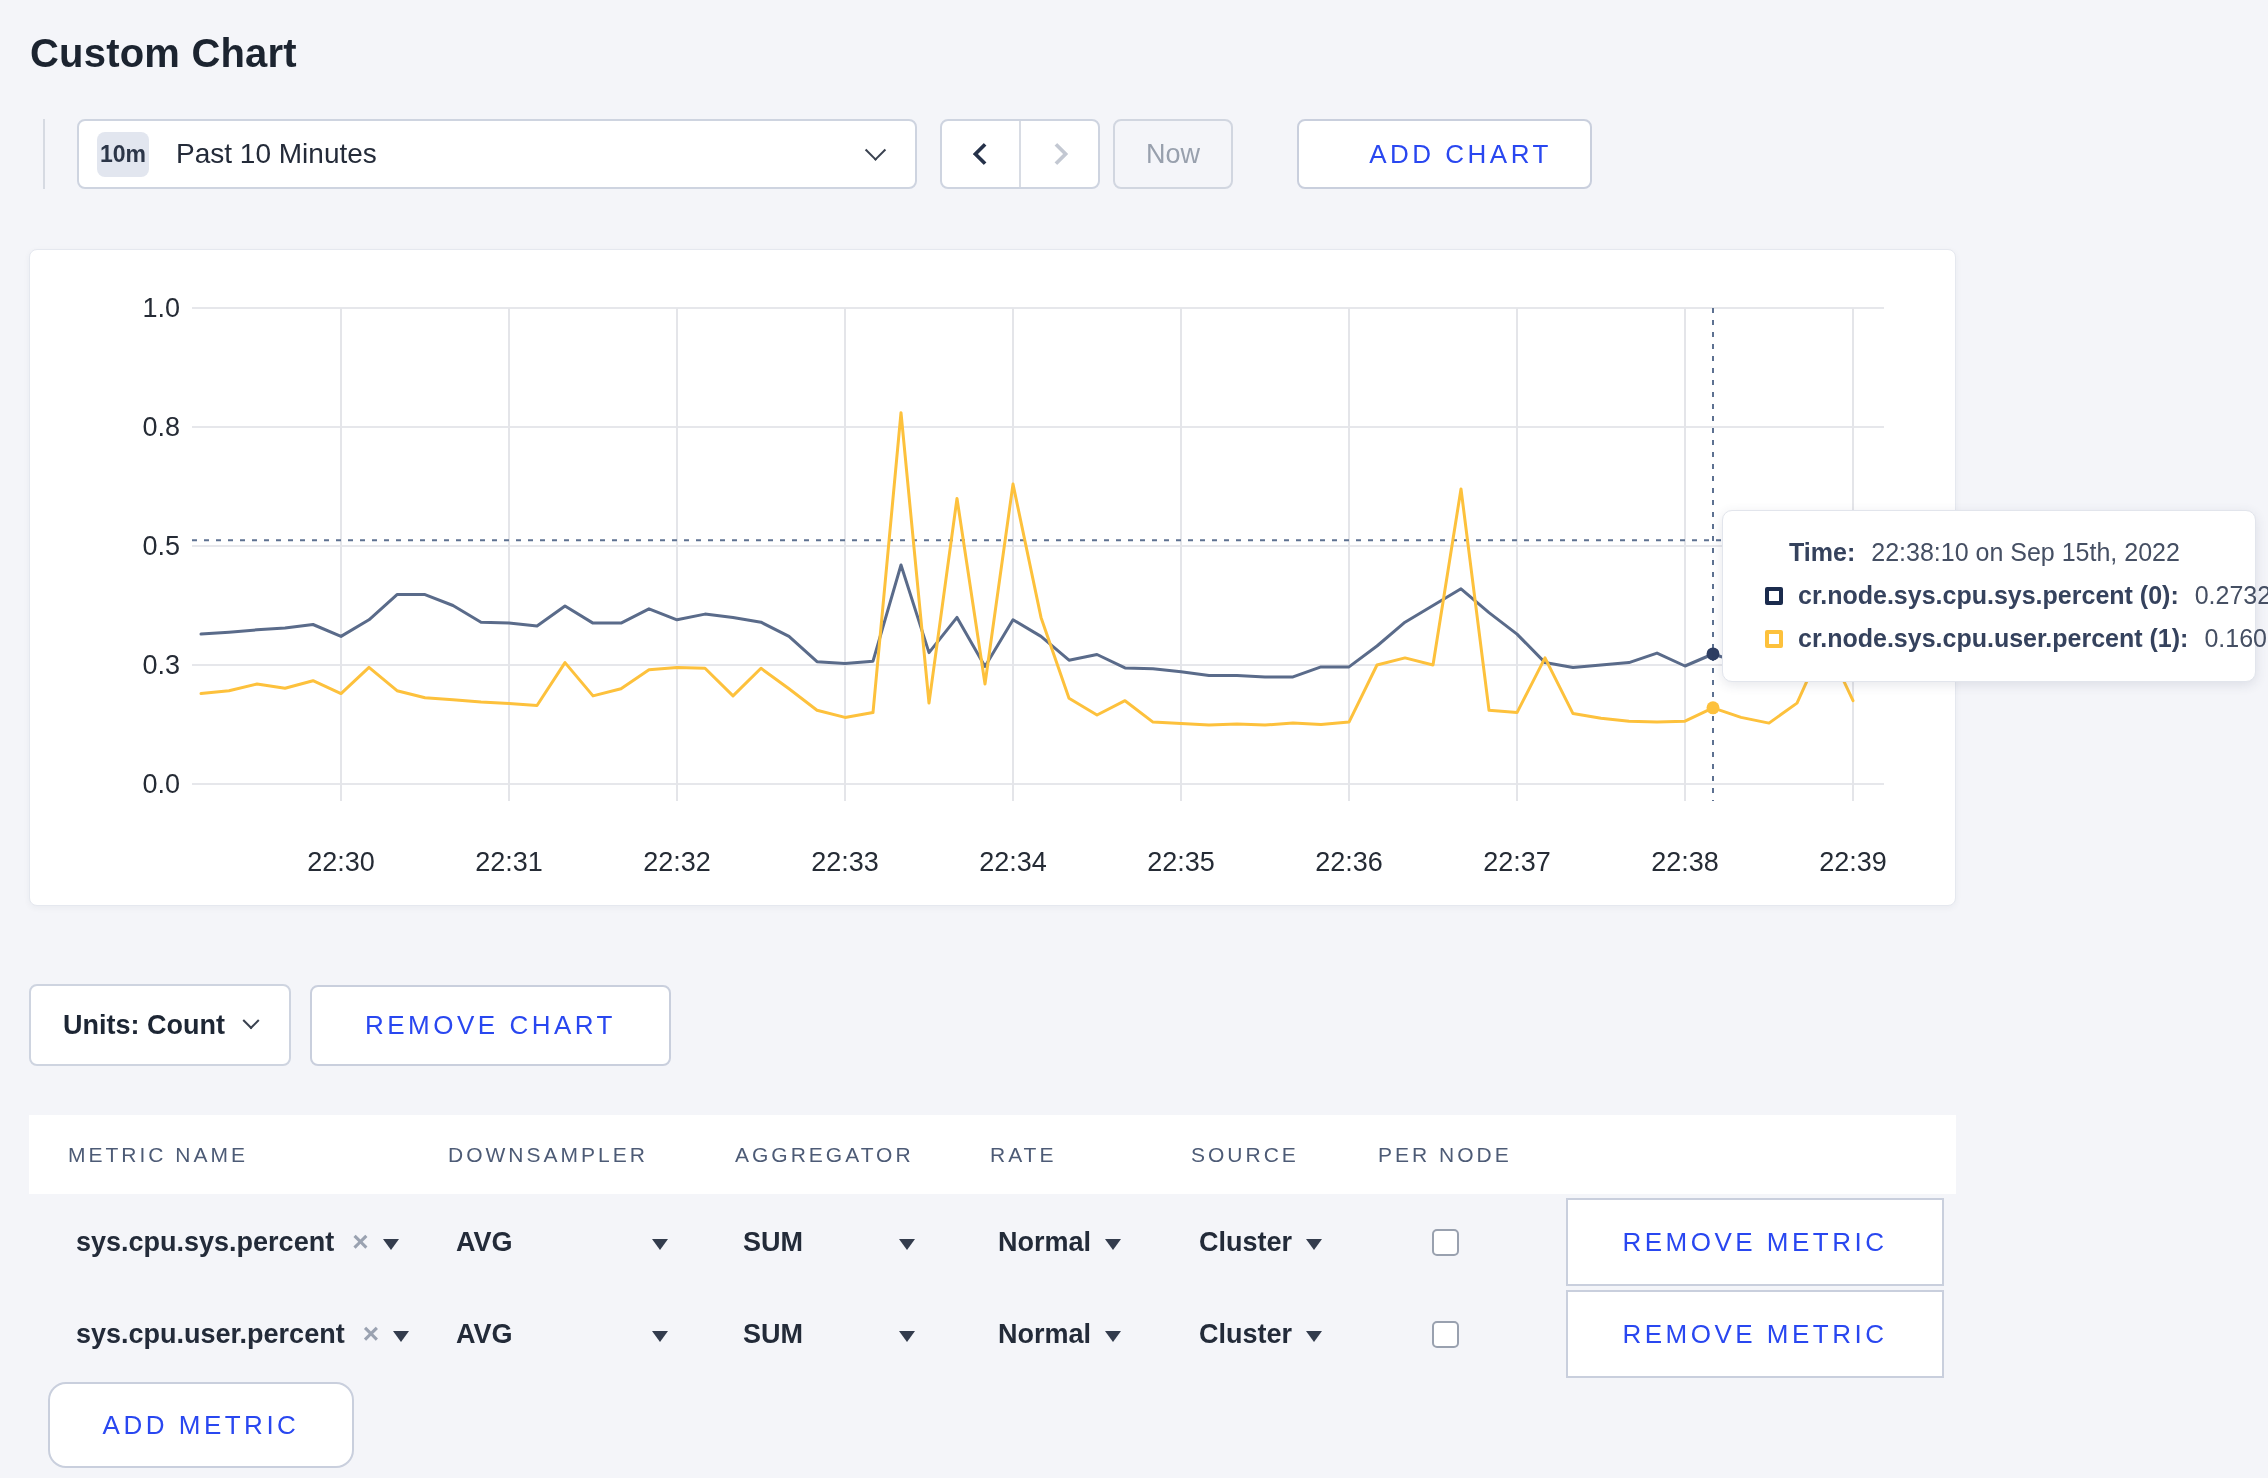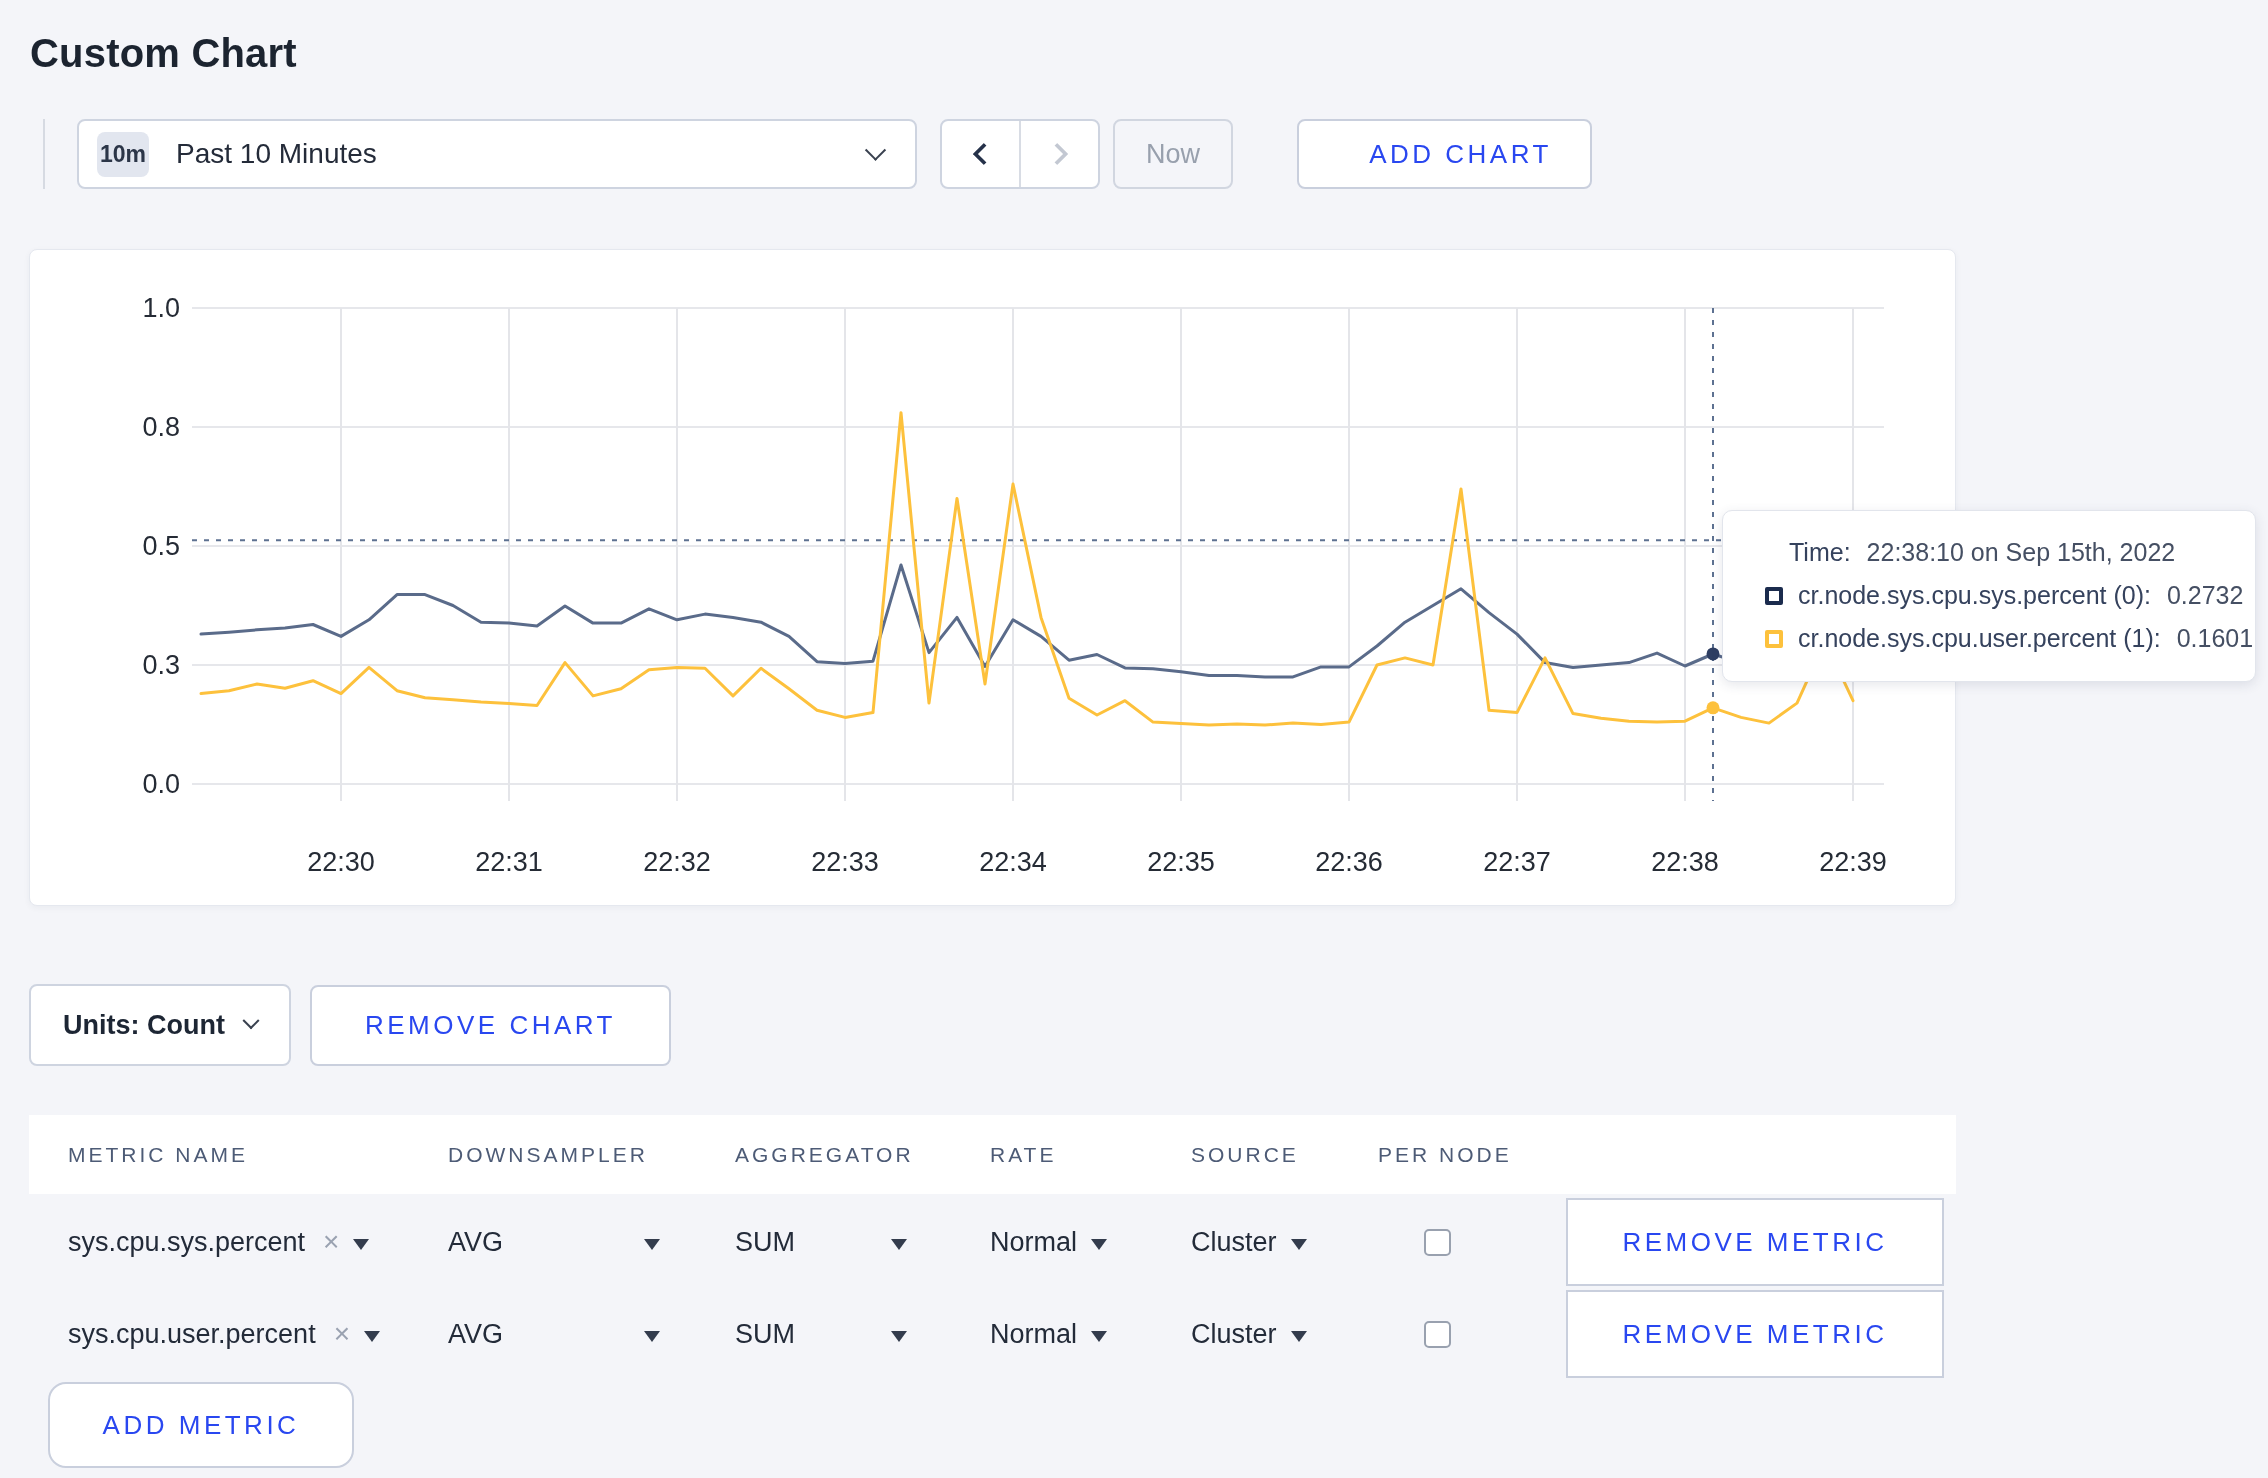--- a/index.html
+++ b/index.html
@@ -56,36 +56,36 @@
 
   
   .tooltip {
     position:absolute; left:1692px; top:260px; width:534px; height:172px;
     background:#fff; border:1px solid #e2e5ec; border-radius:10px;
     box-shadow:0 3px 12px rgba(50,60,90,.12);
     padding-top:27px; display:flex; flex-direction:column; gap:14px; z-index:6;
   }
   .tt-row { display:flex; align-items:center; padding-left:42px; font-size:25px; color:#35425d; white-space:nowrap; }
   .tt-row.time { padding-left:66px; }
-  .tt-label { font-weight:400; margin-right:16px; }
+  .tt-label { font-weight:700; margin-right:16px; }
   .tt-value { color:#454f63; }
   .tt-swatch { width:18px; height:18px; border:4px solid #1b2b4d; border-radius:2px; margin-right:15px; background:#fff; flex:none; }
 
   
   .units-btn { left:29px; top:984px; width:262px; height:82px; background:#fff; border:2px solid #ced4e0; border-radius:8px;
     display:flex; align-items:center; justify-content:center; gap:20px; font-size:27px; font-weight:700; color:#1d2634; cursor:pointer; }
   .units-btn .chev-down { margin:0; width:12px; height:12px; transform:rotate(45deg) translate(-3px,-3px); }
   .remove-chart { left:310px; top:985px; width:361px; height:81px; }
 
   
   .metrics { left:29px; top:1115px; width:1927px; height:353px; }
   .thead { position:absolute; left:0; top:0; width:100%; height:79px; background:#fff; }
   .th { position:absolute; top:0; height:79px; display:flex; align-items:center;
     font-size:21px; letter-spacing:3px; color:#4d5b76; font-weight:500; white-space:nowrap; }
-  .mrow { position:absolute; left:0; width:100%; height:88px; }
+  .mrow { position:absolute; left:8px; width:100%; height:88px;font-weight:bold; }
   .cell { position:absolute; top:0; height:88px; display:flex; align-items:center; font-size:27px; color:#232b39; white-space:nowrap; }
   .x-glyph { color:#9aa2b1; font-size:28px; margin:0 14px 0 18px; cursor:pointer; }
   .caret { width:0; height:0; border-left:8px solid transparent; border-right:8px solid transparent;
     border-top:11px solid #333c4d; margin-top:4px; cursor:pointer; }
   .sel { justify-content:space-between; cursor:pointer; }
   .gap14 { margin-left:14px; }
   .checkbox { position:absolute; left:1395px; top:31px; width:27px; height:27px; background:#fff;
     border:2px solid #99a1af; border-radius:5px; cursor:pointer; }
   .remove-metric { position:absolute; left:1537px; width:378px; height:88px; border-radius:0; }
   .rm1 { top:83px; } .rm2 { top:175px; }

